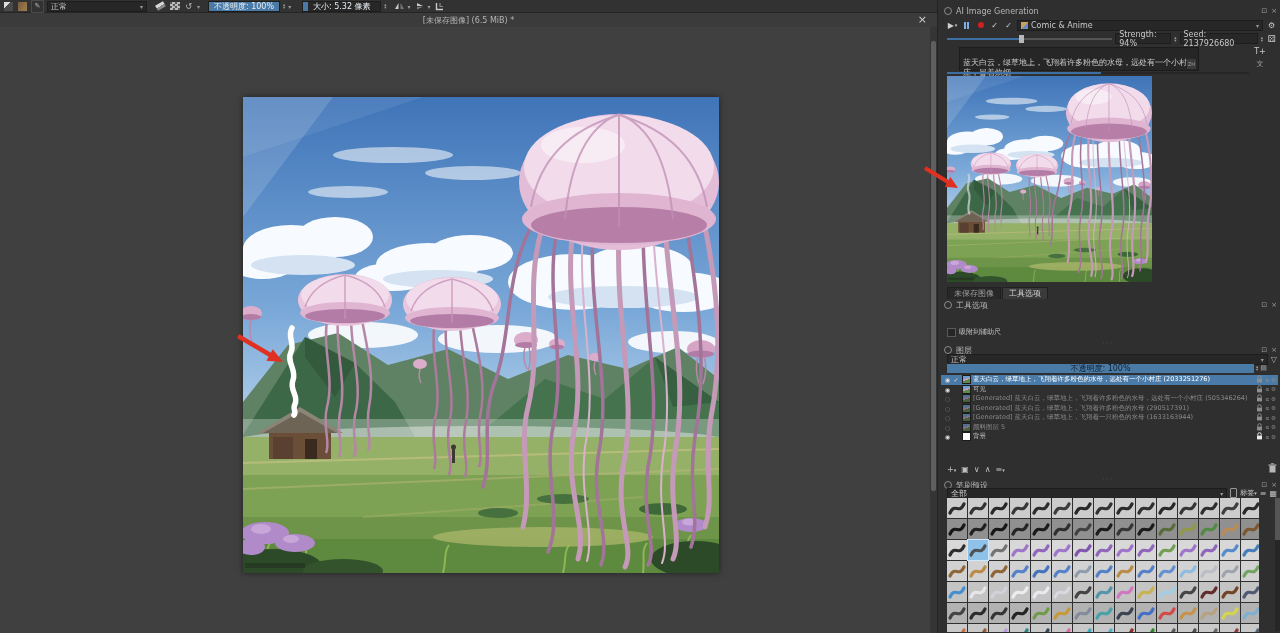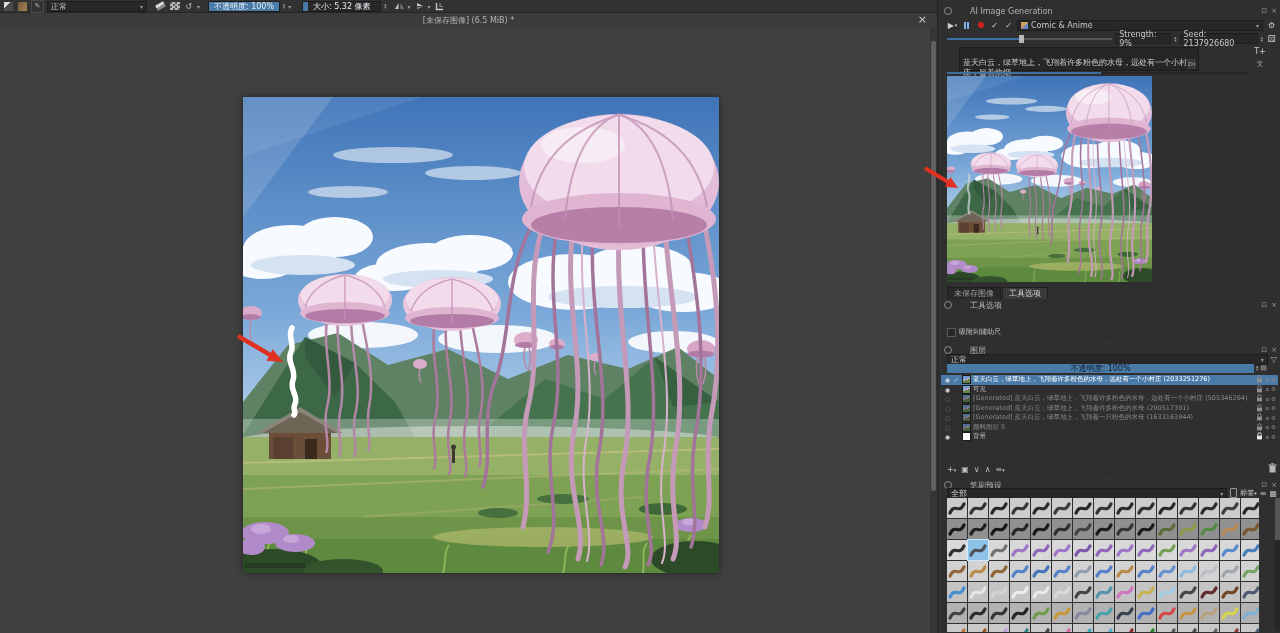--- a/index.html
+++ b/index.html
@@ -19,21 +19,21 @@
   .sw-ico{display:inline-block}
   
   #doc-titlebar{position:absolute;left:0;top:13px;width:937px;height:14px;background:#3b3b3b;
                 border-bottom:1px solid #2a2a2a;z-index:2;display:flex;align-items:center;justify-content:center;color:#b5b5b5}
   #canvas-area{position:absolute;left:0;top:27px;width:937px;height:606px;background:#404040;z-index:2;overflow:hidden}
   #canvas-wrap{position:absolute;left:243px;top:70px;width:476px;height:476px;box-shadow:0 0 6px rgba(0,0,0,.5)}
   #vscroll{position:absolute;left:930px;top:0;width:7px;height:606px;background:#353535}
   #vscroll .thumb{position:absolute;left:1px;top:14px;width:5px;height:450px;background:#5f5f5f;border-radius:2px}
   
   #panel{position:absolute;left:937px;top:0;width:343px;height:633px;background:#2f2f2f;border-left:1px solid #232323;z-index:3}
-  .dock-head{position:absolute;left:6px;right:4px;height:10px;display:flex;align-items:center;gap:18px;color:#b4b4b4}
+  .dock-head{position:absolute;left:6px;right:4px;height:10px;display:flex;align-items:center;gap:4px;color:#b4b4b4}
   .dock-ico{width:6px;height:6px;border:1px solid #8a8a8a;border-radius:50%;display:inline-block}
   .dock-btns{margin-left:auto;display:flex;gap:4px;color:#9a9a9a;font-size:7px}
   .prow{position:absolute;left:9px;display:flex;align-items:center;gap:3px}
   .mini{font-size:7px}
   
   #ai-slider{position:relative;width:193px;height:9px}
   #ai-slider .track{position:absolute;left:0;top:4px;width:100%;height:2px;background:#555}
   #ai-slider .fill{position:absolute;left:0;top:4px;height:2px;background:#3d6fa5}
   #ai-slider .knob{position:absolute;top:1px;width:5px;height:8px;background:#b8b8b8}
   #prompt{position:absolute;left:21px;top:47px;width:240px;height:24px;background:#262626;border:1px solid #1c1c1c;
@@ -376,21 +376,21 @@
           <span>⚙</span>
         </span>
     </div>
     <div class="prow" style="top:33px;right:4px;height:11px">
       <div id="ai-slider">
         <div class="track"></div>
           <div class="fill" style="width: 45%;"></div>
           <div class="knob" style="left: calc(45% - 2px);"></div>
       </div>
       <div class="combo" style="width:64px;justify-content:center">
-          <span>Strength: 9%</span>
+          <span>Strength: 94%</span>
         </div>
       <span class="spincol">
           <span>▴</span>
           <span>▾</span>
         </span>
       <div class="combo" style="width:90px;justify-content:center">
           <span>Seed: 2137926680</span>
         </div>
       <span class="spincol">
           <span>▴</span>

